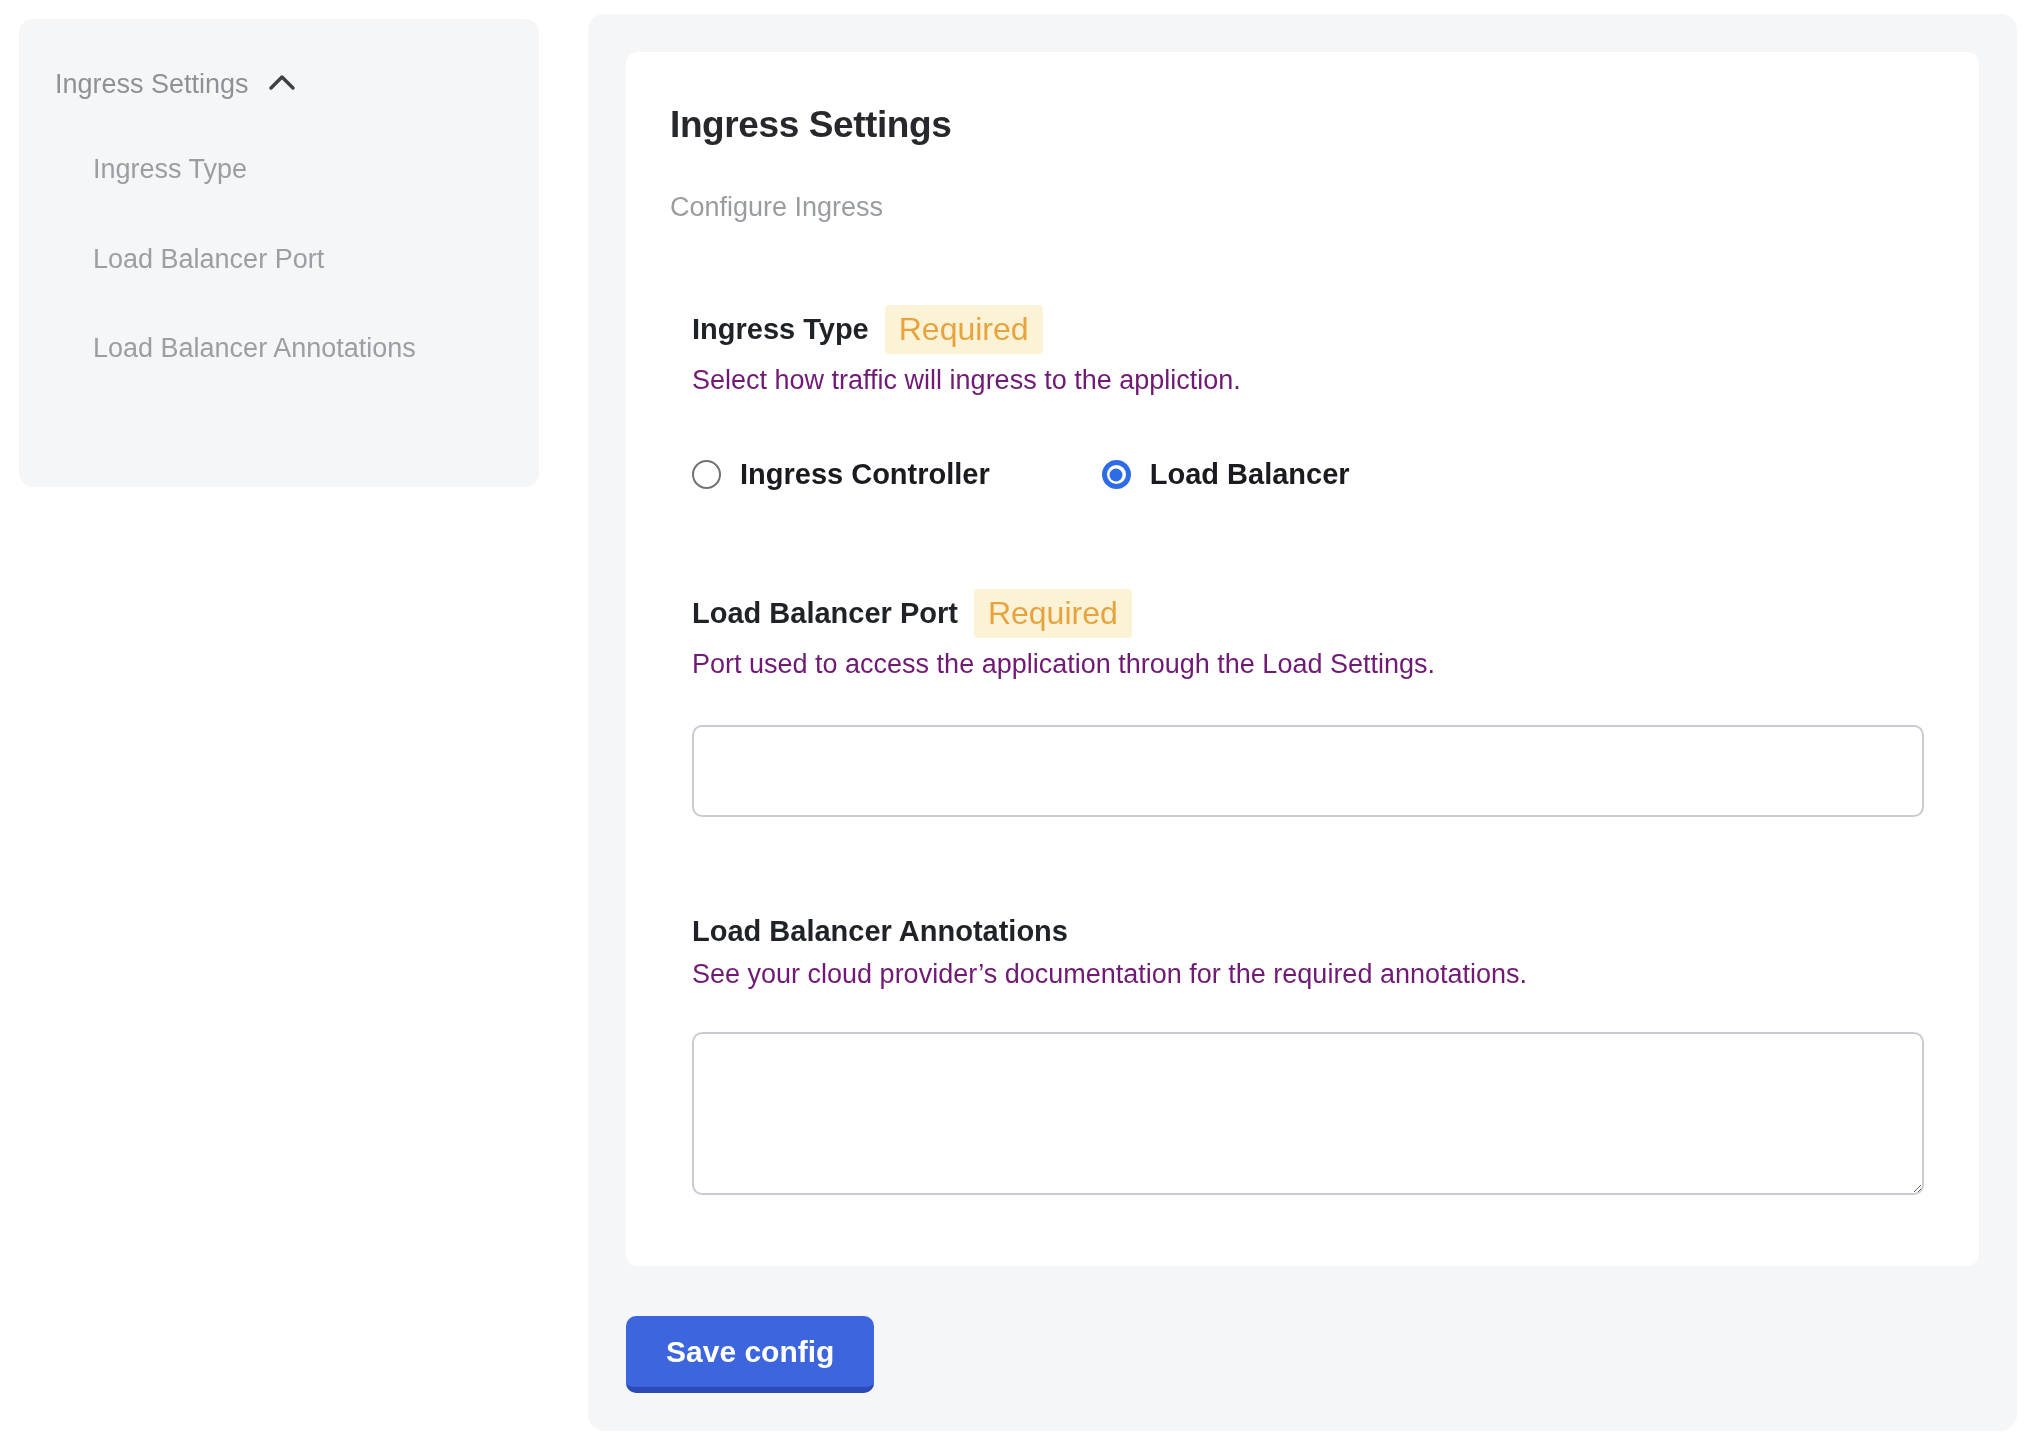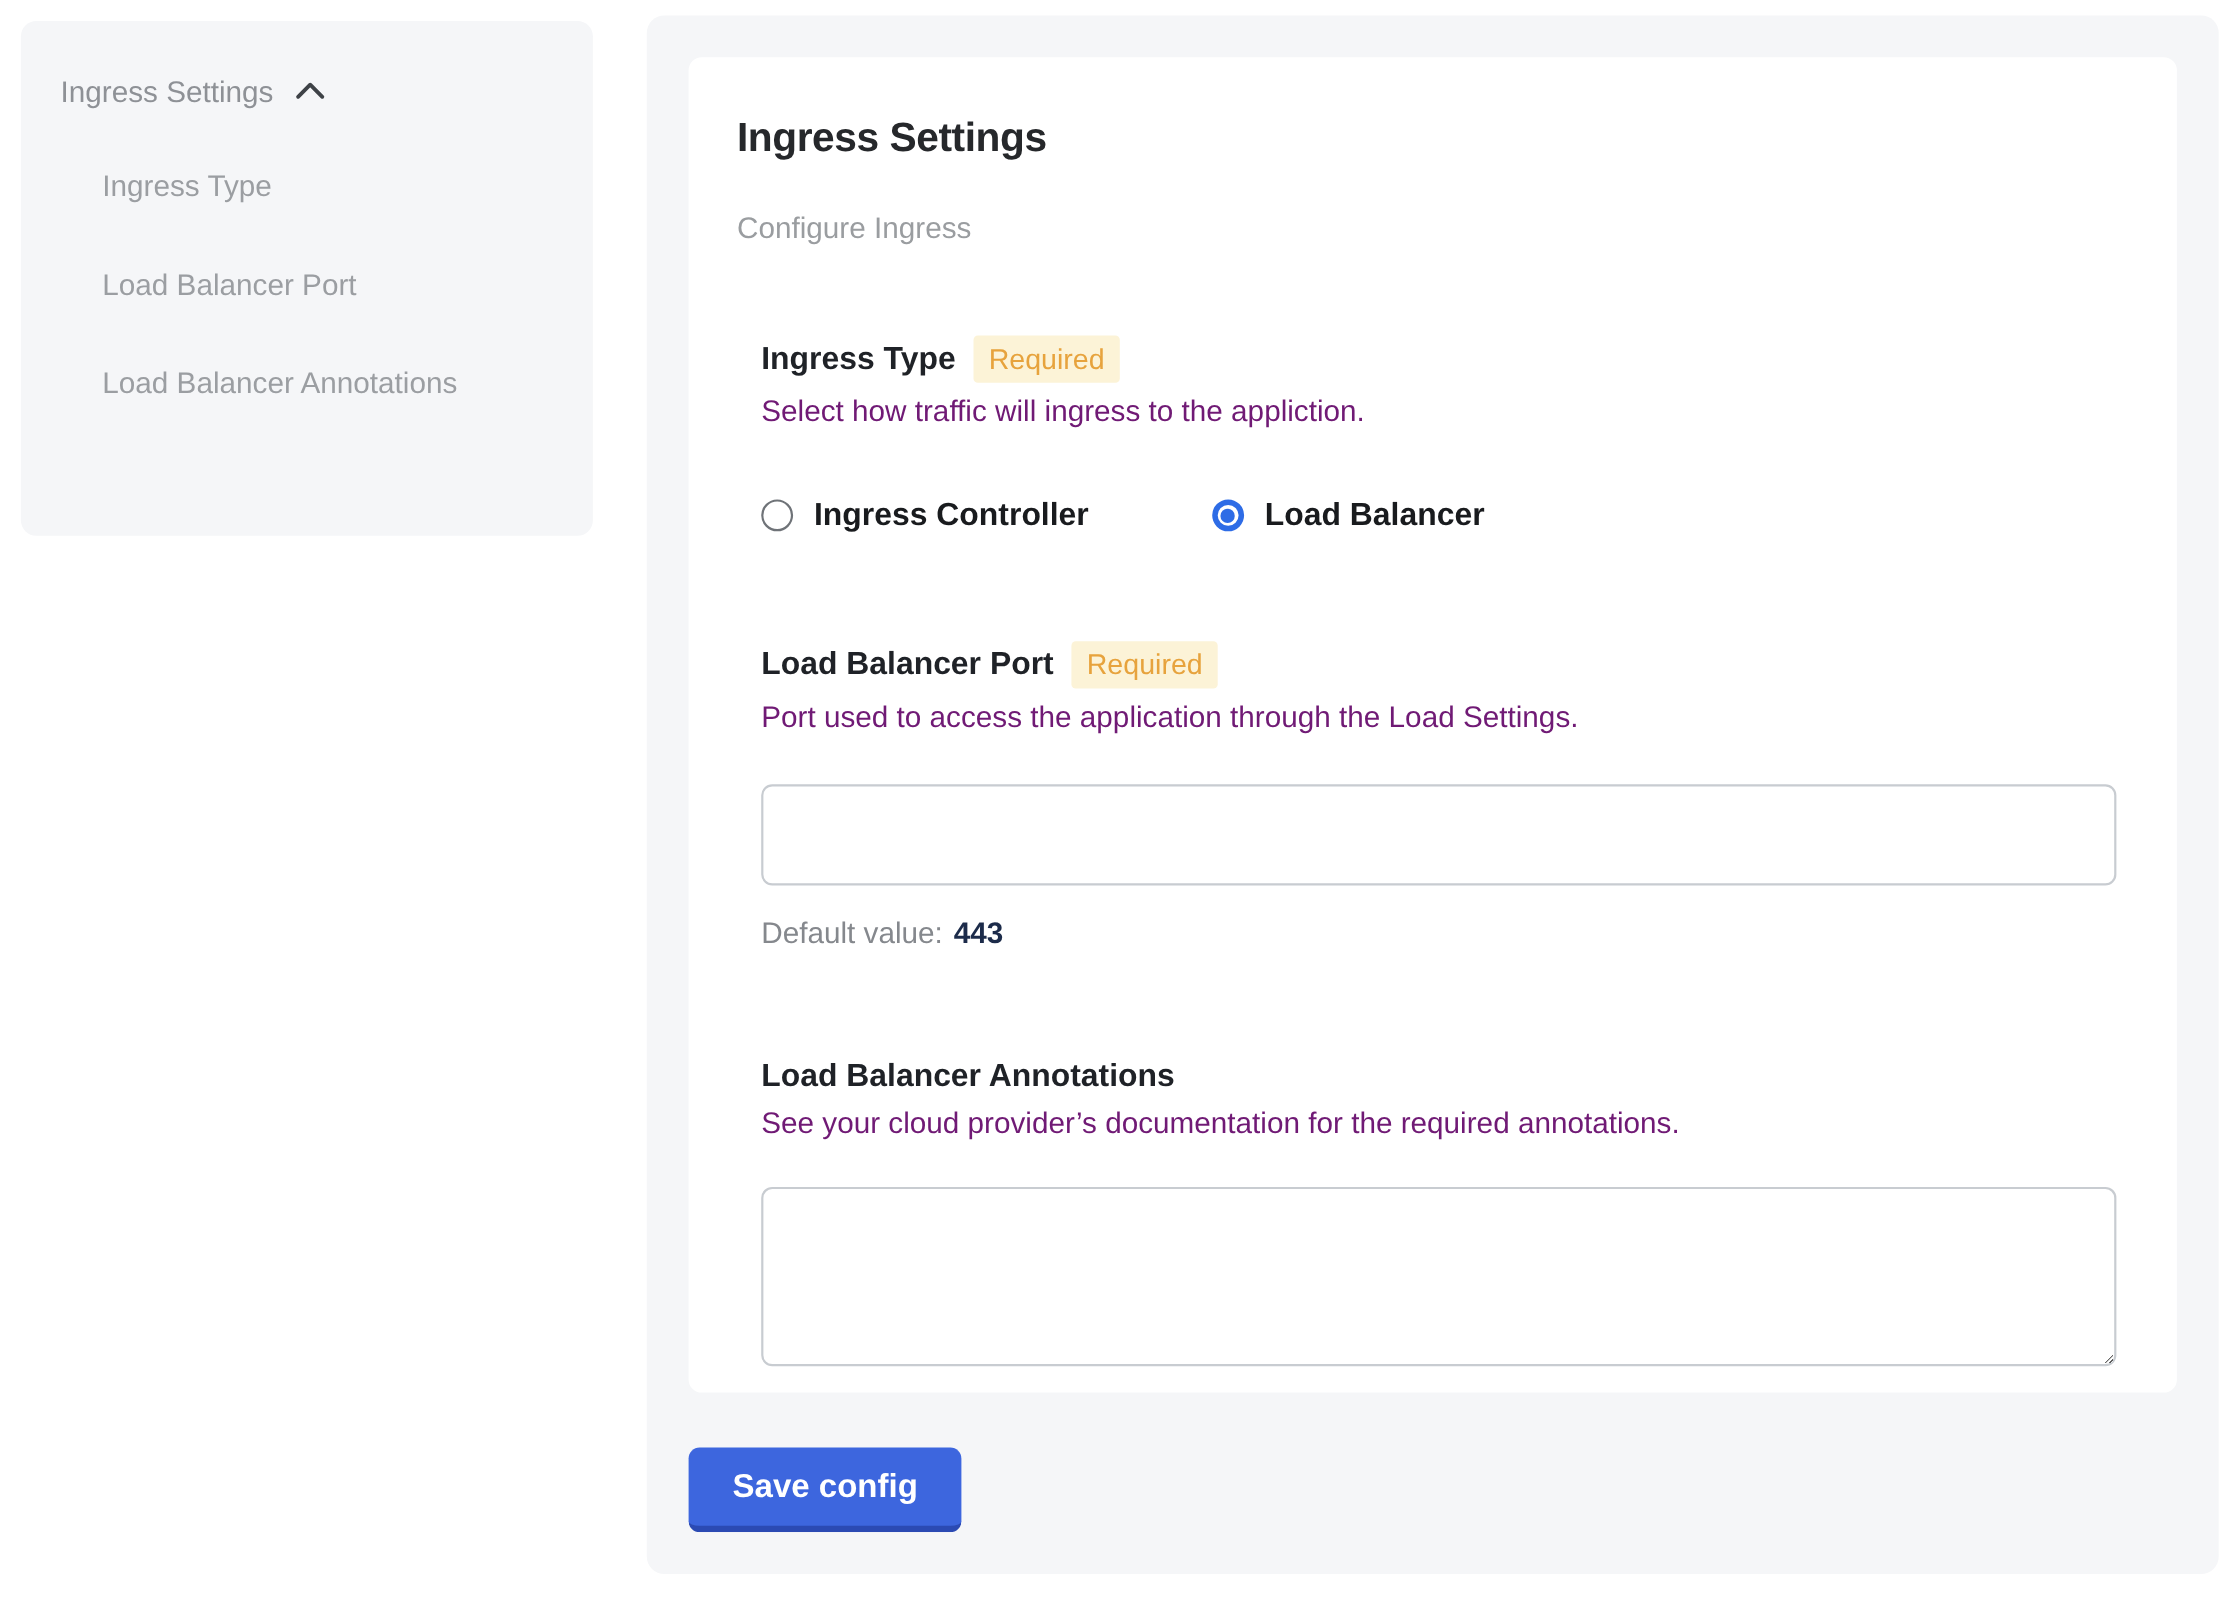--- a/index.html
+++ b/index.html
@@ -33,21 +33,21 @@
   }
   .card-title { font-size:37px; font-weight:700; color:#26282b; letter-spacing:-0.4px; }
   .card-subtitle { margin-top:46px; font-size:27px; color:#9a9da0; }
 
   .sections { margin-left:22px; margin-top:82px; }
   .section { }
   .section + .section { margin-top:98px; }
   .section-title-row { display:flex; align-items:center; gap:16px; }
   .section-title { font-size:29px; font-weight:700; color:#1f2227; }
   .badge {
-    font-size:26px; color:#e7a33d; background:#fcf3d7;
+    font-size:32px; color:#e7a33d; background:#fcf3d7;
     padding:6px 14px; border-radius:4px;
   }
   .section-desc { margin-top:11px; font-size:27px; color:#701a75; }
 
   .radio-row { margin-top:62px; display:flex; align-items:center; gap:112px; }
   .radio-group { display:flex; align-items:center; gap:19px; cursor:pointer; }
   .radio-circle {
     width:29px; height:29px; border-radius:50%;
     border:2.5px solid #6f7378; background:#ffffff; position:relative; flex:0 0 auto;
   }
@@ -127,23 +127,20 @@
         </div>
       </div>
 
       <div class="section">
         <div class="section-title-row">
           <span class="section-title">Load Balancer Port</span>
           <span class="badge">Required</span>
         </div>
         <div class="section-desc">Port used to access the application through the Load Settings.</div>
         <input class="text-input" type="text" value="" style="">
-        <div class="default-row">
-          <span>Default value:</span><span class="default-value">443</span>
-        </div>
       </div>
 
       <div class="section">
         <div class="section-title-row">
           <span class="section-title">Load Balancer Annotations</span>
         </div>
         <div class="section-desc">See your cloud provider’s documentation for the required annotations.</div>
         <textarea class="text-area" style=""></textarea>
       </div>
     </div>

